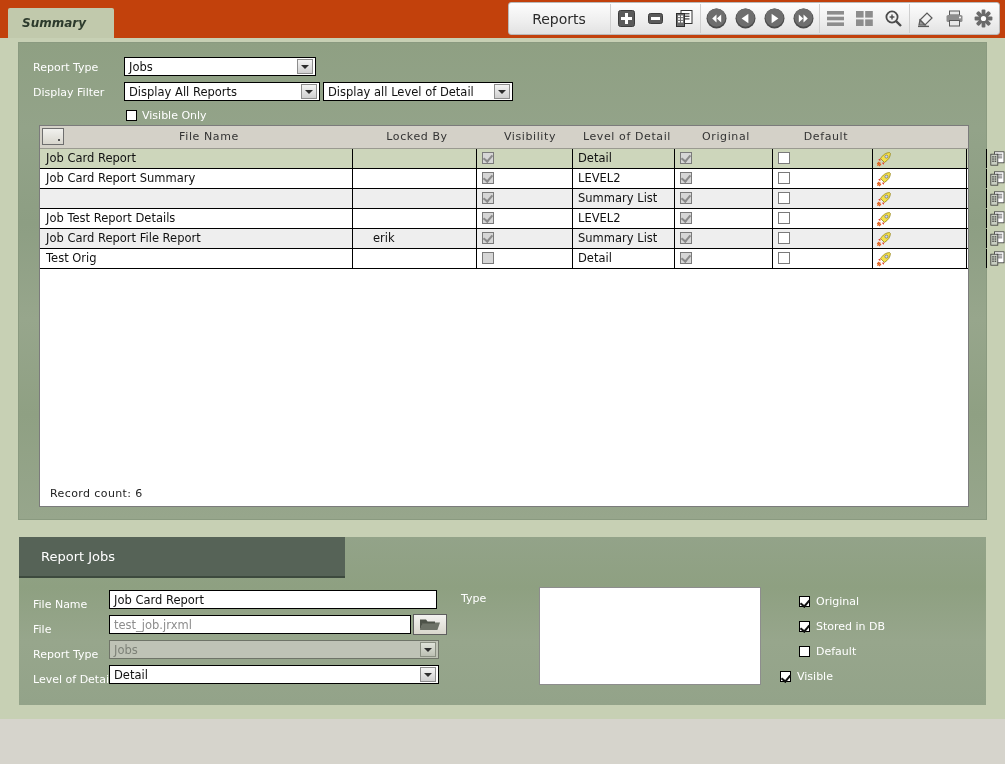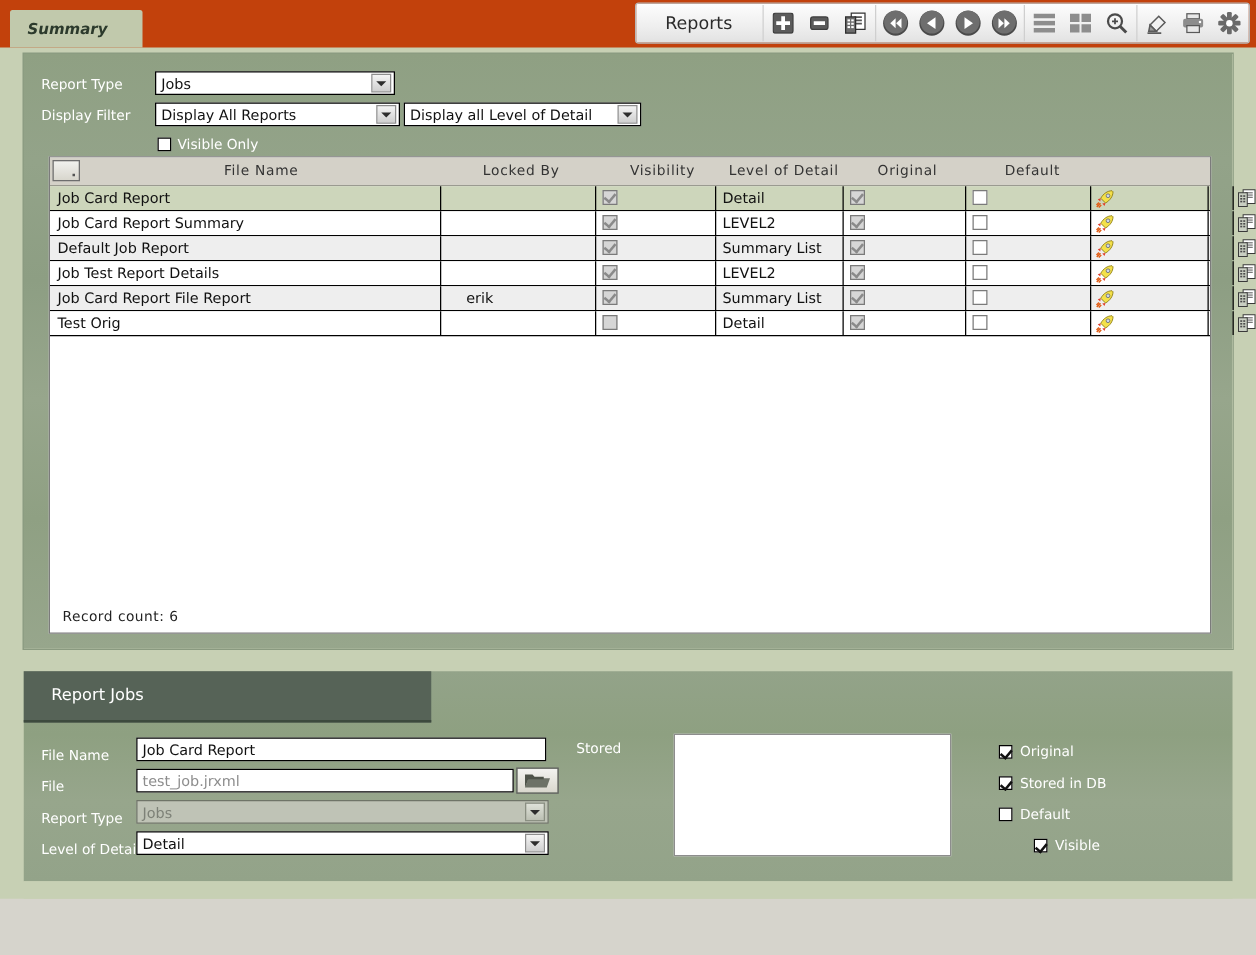--- a/index.html
+++ b/index.html
@@ -398,21 +398,20 @@
         </div>
         <div class="trow alt">
           <div class="vline" style="left: 312px;"></div>
           <div class="vline" style="left: 436px;"></div>
           <div class="vline" style="left: 532px;"></div>
           <div class="vline" style="left: 634px;"></div>
           <div class="vline" style="left: 732px;"></div>
           <div class="vline" style="left: 832px;"></div>
           <div class="vline" style="left: 926px;"></div>
           <div class="vline" style="left: 946px;"></div>
-          <div class="cell pad" style="left: 2px; width: 310px;">Default Job Report</div>
           <div class="cell pad" style="left: 314px; width: 122px;"></div>
           <div class="gchk on" style="left: 442px;"></div>
           <div class="cell pad" style="left: 534px; width: 100px;">Summary List</div>
           <div class="gchk on" style="left: 640px;"></div>
           <div class="gchk white" style="left: 738px;"></div>
           <div style="position: absolute; left: 836px; top: 2px;"><svg width="16" height="16" viewBox="0 0 16 16">
               <path d="M13.6 1.6 C10 1.6 6.6 4 4.6 7.6 L8.4 11.4 C12 9.4 14.4 6 14.4 2.4 Z" fill="#f4e04a" stroke="#8a7a10" stroke-width="0.7"></path>
               <circle cx="10.4" cy="5.6" r="1.5" fill="#cfd8e8" stroke="#5a6070" stroke-width="0.6"></circle>
               <path d="M4.6 7.6 L2.2 8.4 L4.2 10.2 Z" fill="#e03c2a"></path>
               <path d="M8.4 11.4 L7.6 13.8 L5.8 11.8 Z" fill="#e03c2a"></path>
@@ -570,39 +569,39 @@
     </div>
 
     <span class="fld-label" style="left:14px;top:136px;">Level of Detail</span>
     <div class="combo" style="left:90px;top:128px;width:330px;">
       <span class="txt">Detail</span>
       <span class="arrow">
           <i class="caret"></i>
         </span>
     </div>
 
-    <span class="fld-label" style="left:442px;top:55px;">Stored</span>
+    <span class="fld-label" style="left:442px;top:55px;">Type</span>
     <div class="notes-box" style="left:520px;top:50px;width:222px;height:98px;">
       <span style="display:block;padding:3px 4px;font-size:11.5px;"></span>
     </div>
 
     <div id="cbgroup">
         <div class="cbrow" style="left: 780px; top: 58px;">
           <span class="chk on"></span>
           <span>Original</span>
         </div>
         <div class="cbrow" style="left: 780px; top: 83px;">
           <span class="chk on"></span>
           <span>Stored in DB</span>
         </div>
         <div class="cbrow" style="left: 780px; top: 108px;">
           <span class="chk"></span>
           <span>Default</span>
         </div>
-        <div class="cbrow" style="left: 808px; top: 133px;">
+        <div class="cbrow" style="left: 761px; top: 133px;">
           <span class="chk on"></span>
           <span>Visible</span>
         </div>
       </div>
   </div>
 
   <div class="tab-reportfile">
     <span>Report Jobs</span>
   </div>
 

